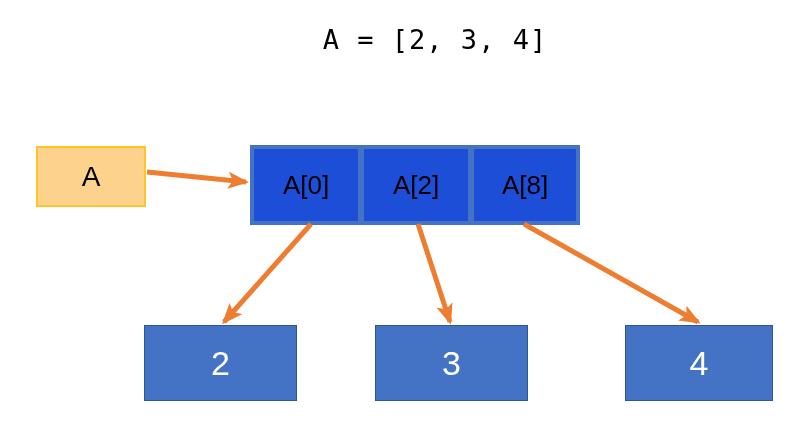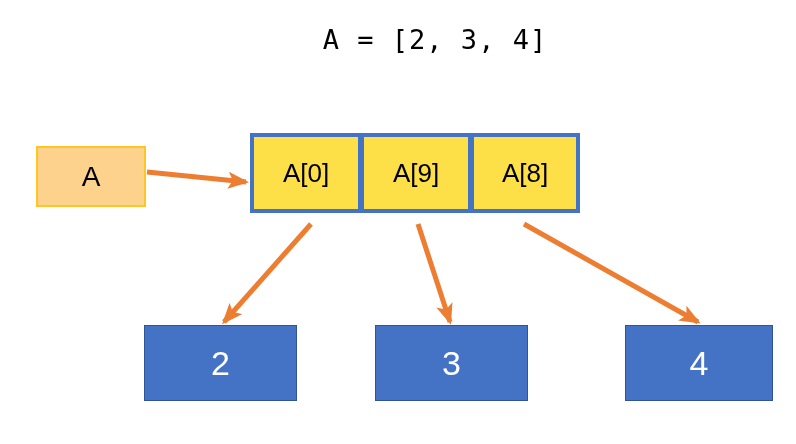--- a/index.html
+++ b/index.html
@@ -46,23 +46,23 @@
     display: flex;
     align-items: center;
     justify-content: center;
     font-size: 28px;
     color: #000000;
   }
 
   
   .array-cell {
     position: absolute;
-    top: 133px;
+    top: 145px;
     height: 80px;
-    background: #fde047;
+    background: #1d4ed8;
     border: 4px solid #4472C4;
     box-sizing: border-box;
     display: flex;
     align-items: center;
     justify-content: center;
     font-size: 26px;
     color: #000000;
   }
   #cell-0 { left: 250px; width: 112px; }
   #cell-1 { left: 360px; width: 112px; }
@@ -104,21 +104,21 @@
   <div class="title">A = [2, 3, 4]</div>
 
   <div class="var-box">
     <span>A</span>
   </div>
 
   <div class="array-cell" id="cell-0">
     <span>A[0]</span>
   </div>
   <div class="array-cell" id="cell-1">
-    <span>A[9]</span>
+    <span>A[2]</span>
   </div>
   <div class="array-cell" id="cell-2">
     <span>A[8]</span>
   </div>
 
   <div class="value-box" id="value-0">
     <span>2</span>
   </div>
   <div class="value-box" id="value-1">
     <span>3</span>

